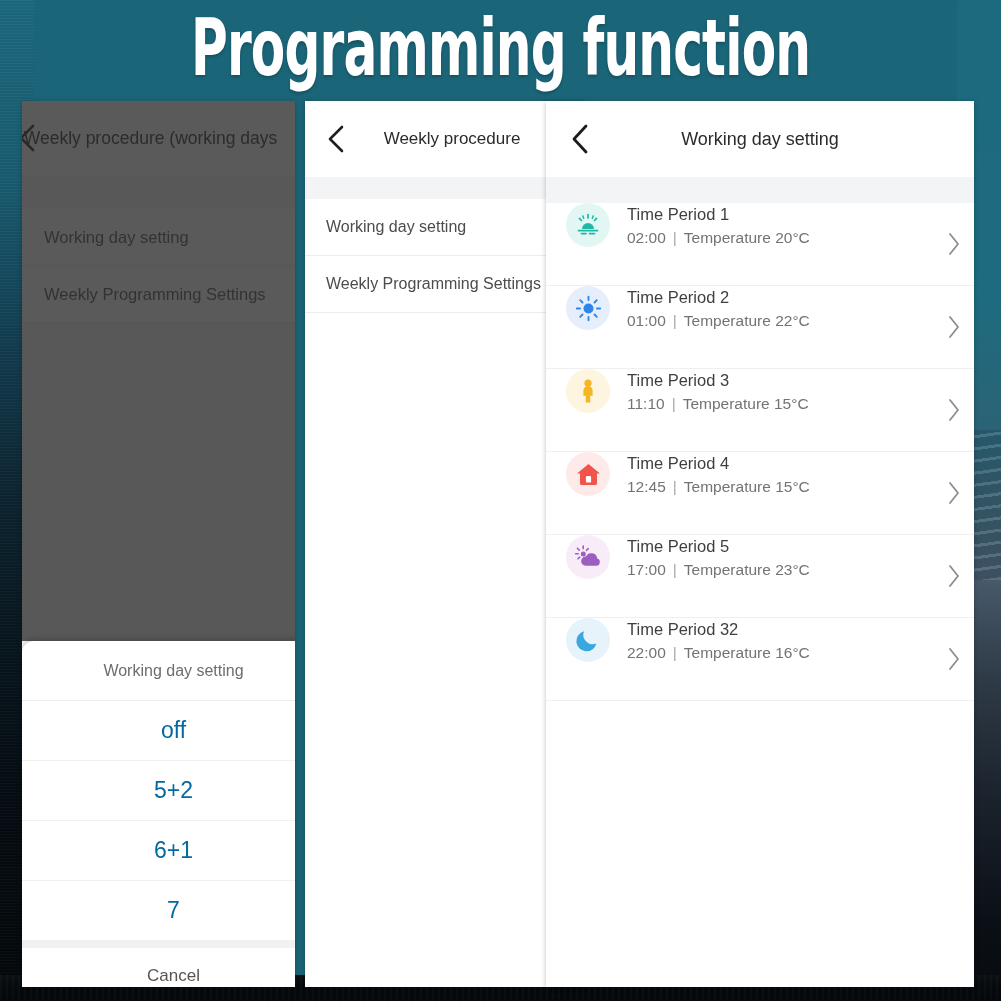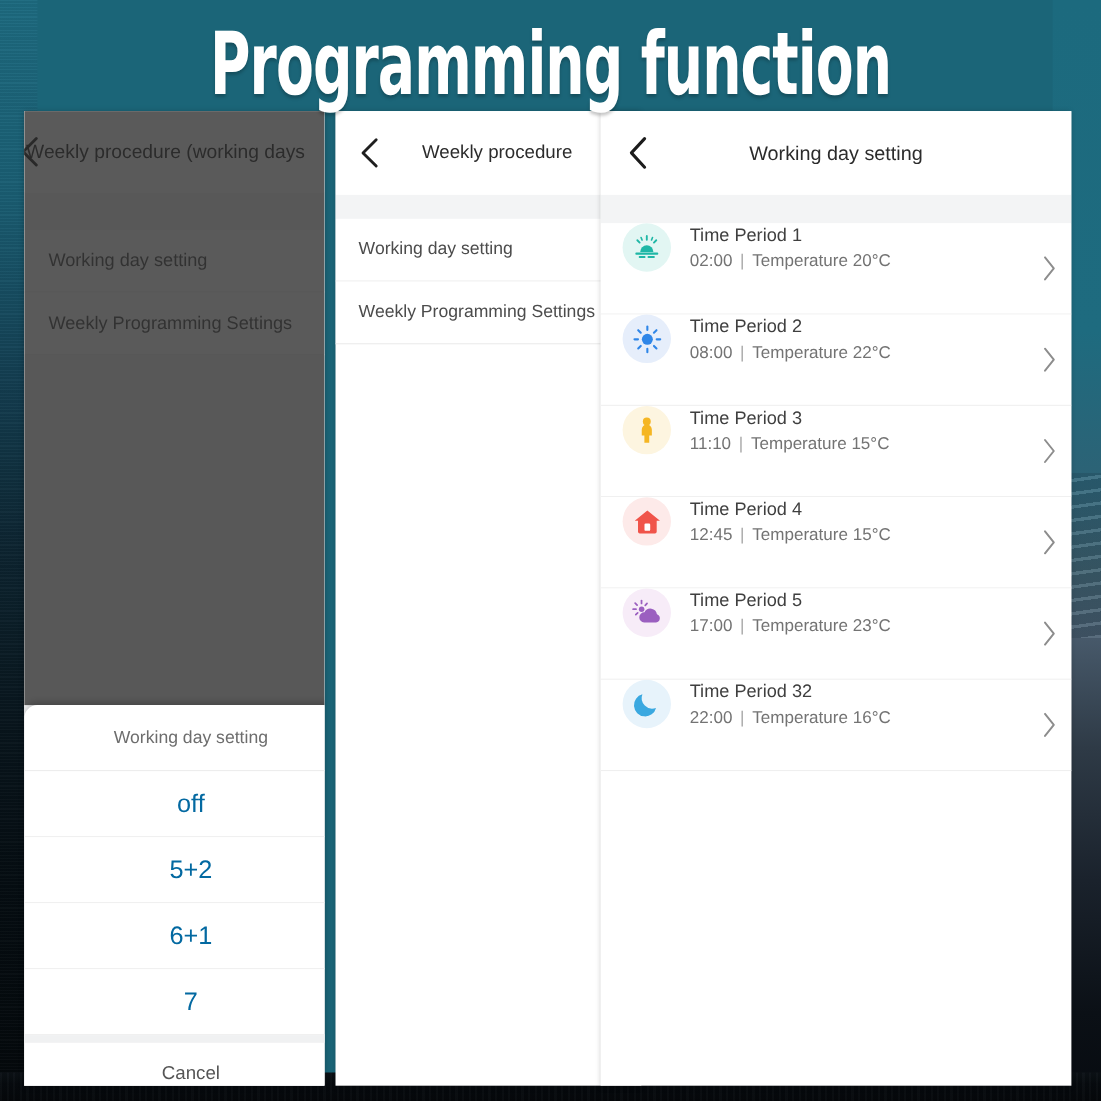--- a/index.html
+++ b/index.html
@@ -50,21 +50,21 @@
       rgba(0,0,0,.18) 2px, rgba(0,0,0,.18) 6px);
   }
   .bg-topfade{
     position:absolute;left:0;top:0;width:1001px;height:96px;
     background:#1b6578;
   }
 
   
   #title{
     position:absolute;left:0;top:4px;width:1001px;height:88px;z-index:5;
-    display:flex;align-items:center;justify-content:center;margin-top:12px;
+    display:flex;align-items:center;justify-content:center;
   }
   #title .txt{
     color:#ffffff;
     font-family:"DejaVu Sans Condensed","Liberation Sans Narrow","Liberation Sans",sans-serif;
     font-weight:bold;
     font-size:68px;
     line-height:1;
     letter-spacing:-1px;
     transform:scaleX(.82) scaleY(1.16);
     transform-origin:center center;
@@ -293,21 +293,21 @@
               <path d="M22 13.5 H25.2"></path>
               <path d="M5.2 5.2 L7.5 7.5"></path>
               <path d="M19.5 19.5 L21.8 21.8"></path>
               <path d="M21.8 5.2 L19.5 7.5"></path>
               <path d="M7.5 19.5 L5.2 21.8"></path>
             </g>
           </svg>
         </div>
         <div class="tr-text">
           <div class="tr-name">Time Period 2</div>
-          <div class="tr-sub"><span>08:00</span><span style="margin: 0px 7px; color: rgb(168, 168, 168);">|</span><span>Temperature 22°C</span></div>
+          <div class="tr-sub"><span>01:00</span><span style="margin: 0px 7px; color: rgb(168, 168, 168);">|</span><span>Temperature 22°C</span></div>
         </div>
         <div class="tr-chev">
           <svg width="14" height="24" viewBox="0 0 14 24" fill="none">
             <path d="M3 2 L11 12 L3 22" stroke="#8d8d8d" stroke-width="1.8" stroke-linecap="round" stroke-linejoin="round"></path>
           </svg>
         </div>
       </div>
       <div class="trow">
         <div class="tr-icon" style="background: rgb(253, 245, 224);">
           <svg width="24" height="27" viewBox="0 0 24 27" fill="none">

